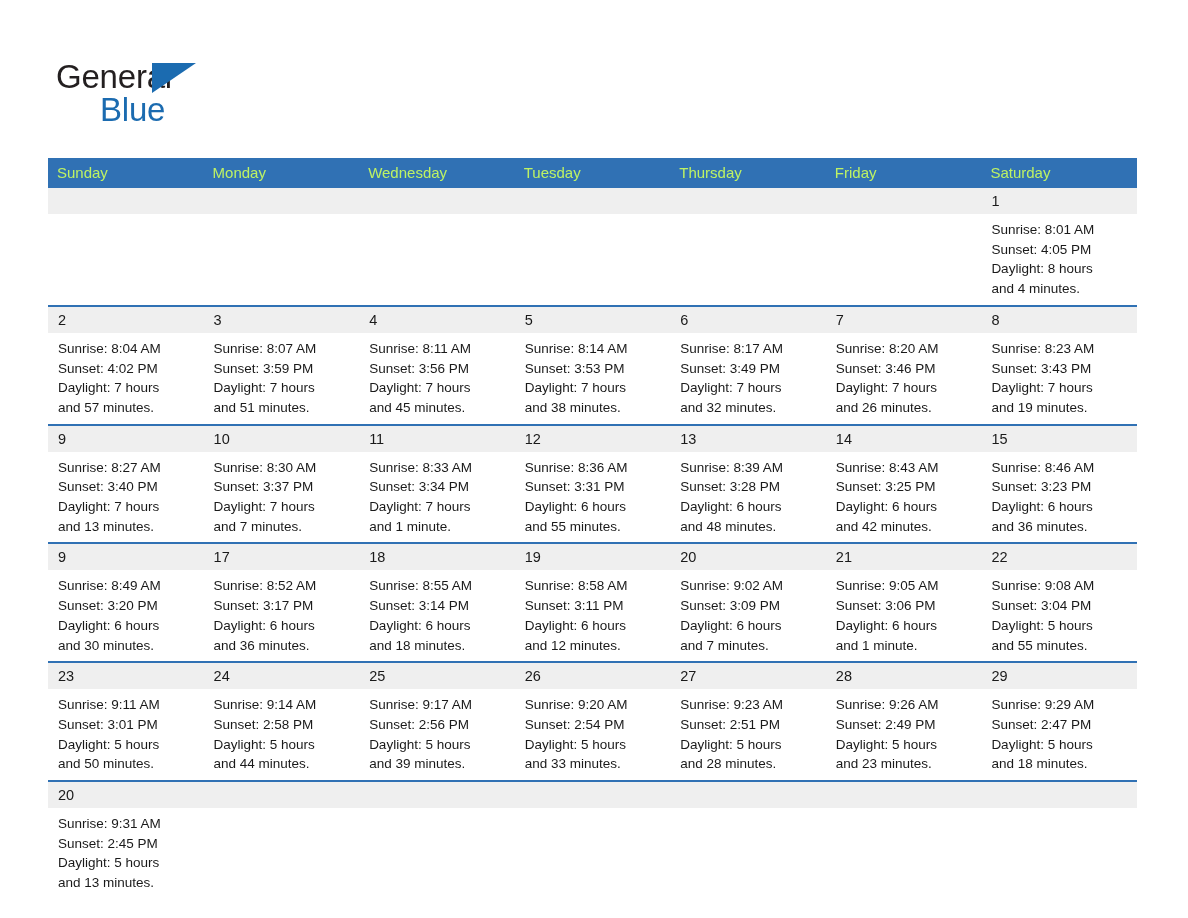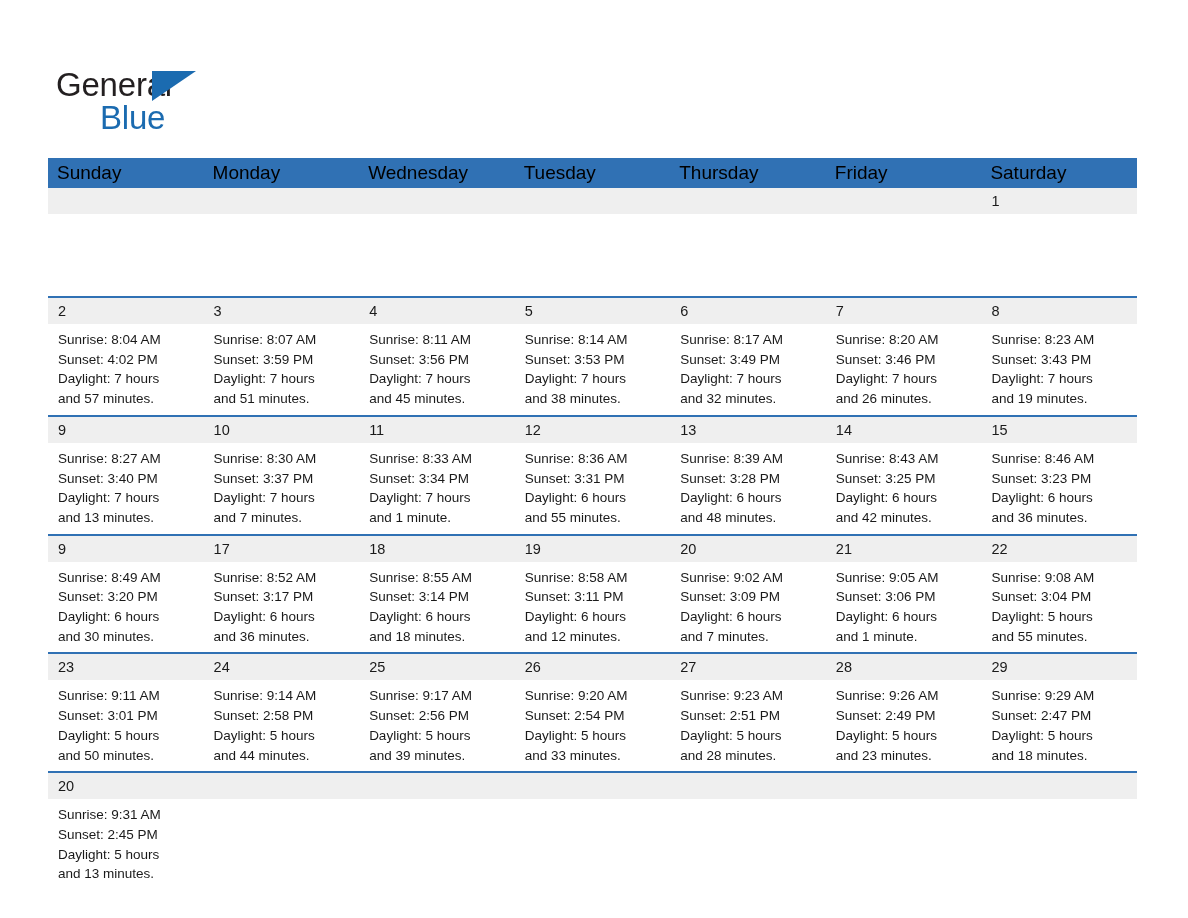--- a/index.html
+++ b/index.html
@@ -10,21 +10,21 @@
     font-family: "Liberation Sans", sans-serif;
     -webkit-font-smoothing: antialiased;
   }
   .page { position: relative; width: 1188px; height: 918px; background:#fff; }
 
   
   .header {
     position: absolute; left: 0; top: 0; width: 1188px; height: 150px;
   }
   .logo {
-    position: absolute; left: 56px; top: 66px;
+    position: absolute; left: 56px; top: 58px;
     width: 200px; height: 72px; text-align: right;
   }
   .logo-general {
     position: absolute; left: 0; top: 0;
     font-size: 33px; color: #231f20; letter-spacing: -0.2px;
     line-height: 38px; font-weight: 400;
   }
   .logo-triangle {
     position: absolute; left: 96px; top: 5px;
     width: 0; height: 0;
@@ -54,21 +54,21 @@
   .calendar {
     position: absolute; left: 48px; top: 158px;
     width: 1089px;
   }
   .cal-head {
     display: flex; width: 100%;
     background: #3071b4; height: 30px;
   }
   .cal-head .hcell {
     width: 155.57px; flex: 0 0 155.57px;
-    color: #000000; font-size: 19px; line-height: 30px;
+    color: #bef264; font-size: 15px; line-height: 30px;
     padding-left: 9px; white-space: nowrap;
   }
 
   .week {
     width: 100%;
     border-top: 2px solid #3071b4;
   }
   .week:first-of-type { border-top: none; }
   .week-numbers {
     display: flex; width: 100%;
@@ -130,20 +130,26 @@
             <div class="ncell"></div>
             <div class="ncell">1</div>
           </div>
           <div class="week-body">
             <div class="bcell"></div>
             <div class="bcell"></div>
             <div class="bcell"></div>
             <div class="bcell"></div>
             <div class="bcell"></div>
             <div class="bcell"></div>
+            <div class="bcell">
+              <div class="line">Sunrise: 8:01 AM</div>
+              <div class="line">Sunset: 4:05 PM</div>
+              <div class="line">Daylight: 8 hours</div>
+              <div class="line">and 4 minutes.</div>
+            </div>
           </div>
         </div>
         <div class="week">
           <div class="week-numbers">
             <div class="ncell">2</div>
             <div class="ncell">3</div>
             <div class="ncell">4</div>
             <div class="ncell">5</div>
             <div class="ncell">6</div>
             <div class="ncell">7</div>

